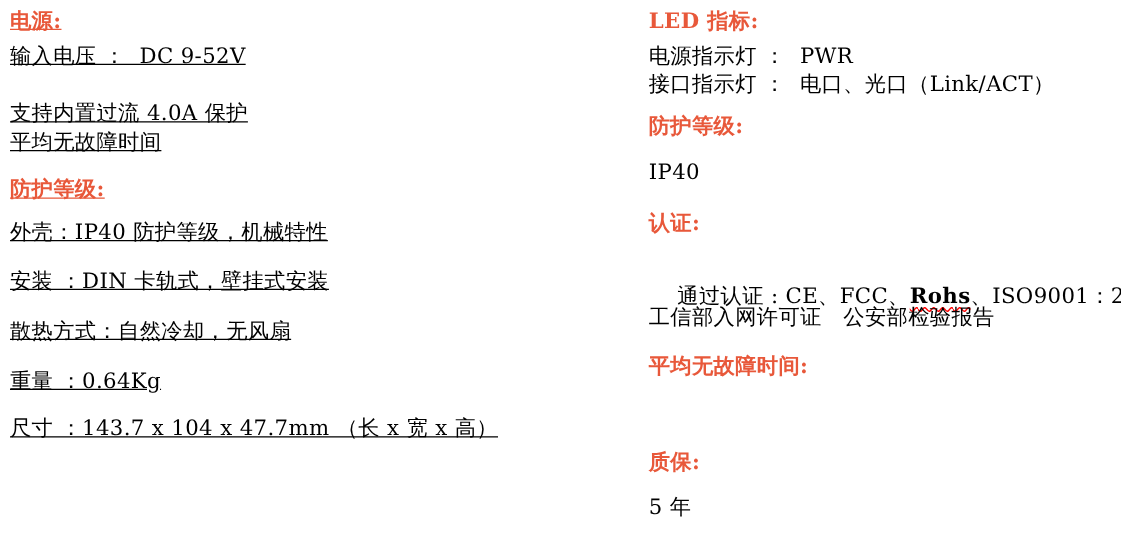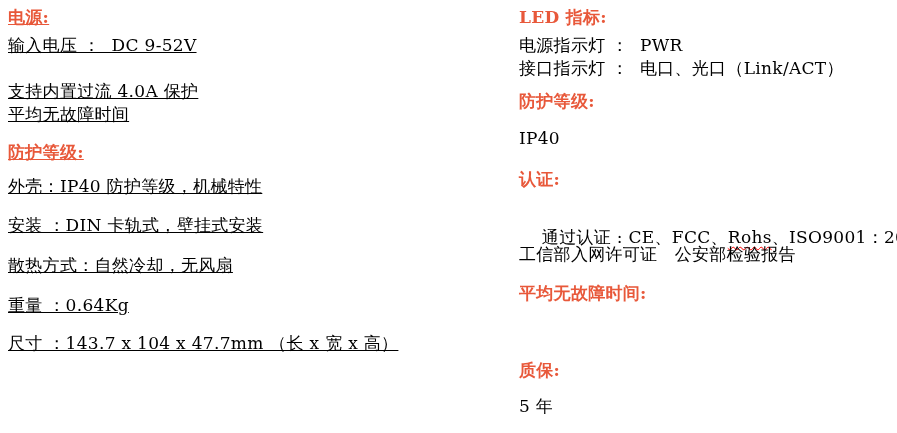--- a/index.html
+++ b/index.html
@@ -28,20 +28,21 @@
   .heading {
     color: var(--heading-color, #e8583a);
     font-weight: bold;
   }
   .squiggle {
     text-decoration-line: underline;
     text-decoration-style: wavy;
     text-decoration-color: #ff0000;
     text-decoration-thickness: 1px;
     text-underline-offset: 3px;
+    font-weight: bold;
   }
 </style>
 </head>
 <body>
 
 <div class="page">
 
   <div class="line lc heading" style="top:7px">电源:</div>
   <div class="line lc" style="top:35px">输入电压 ：  DC 9-52V</div>
   <div class="line lc" style="top:81px">支持内置过流 4.0A 保护</div>

